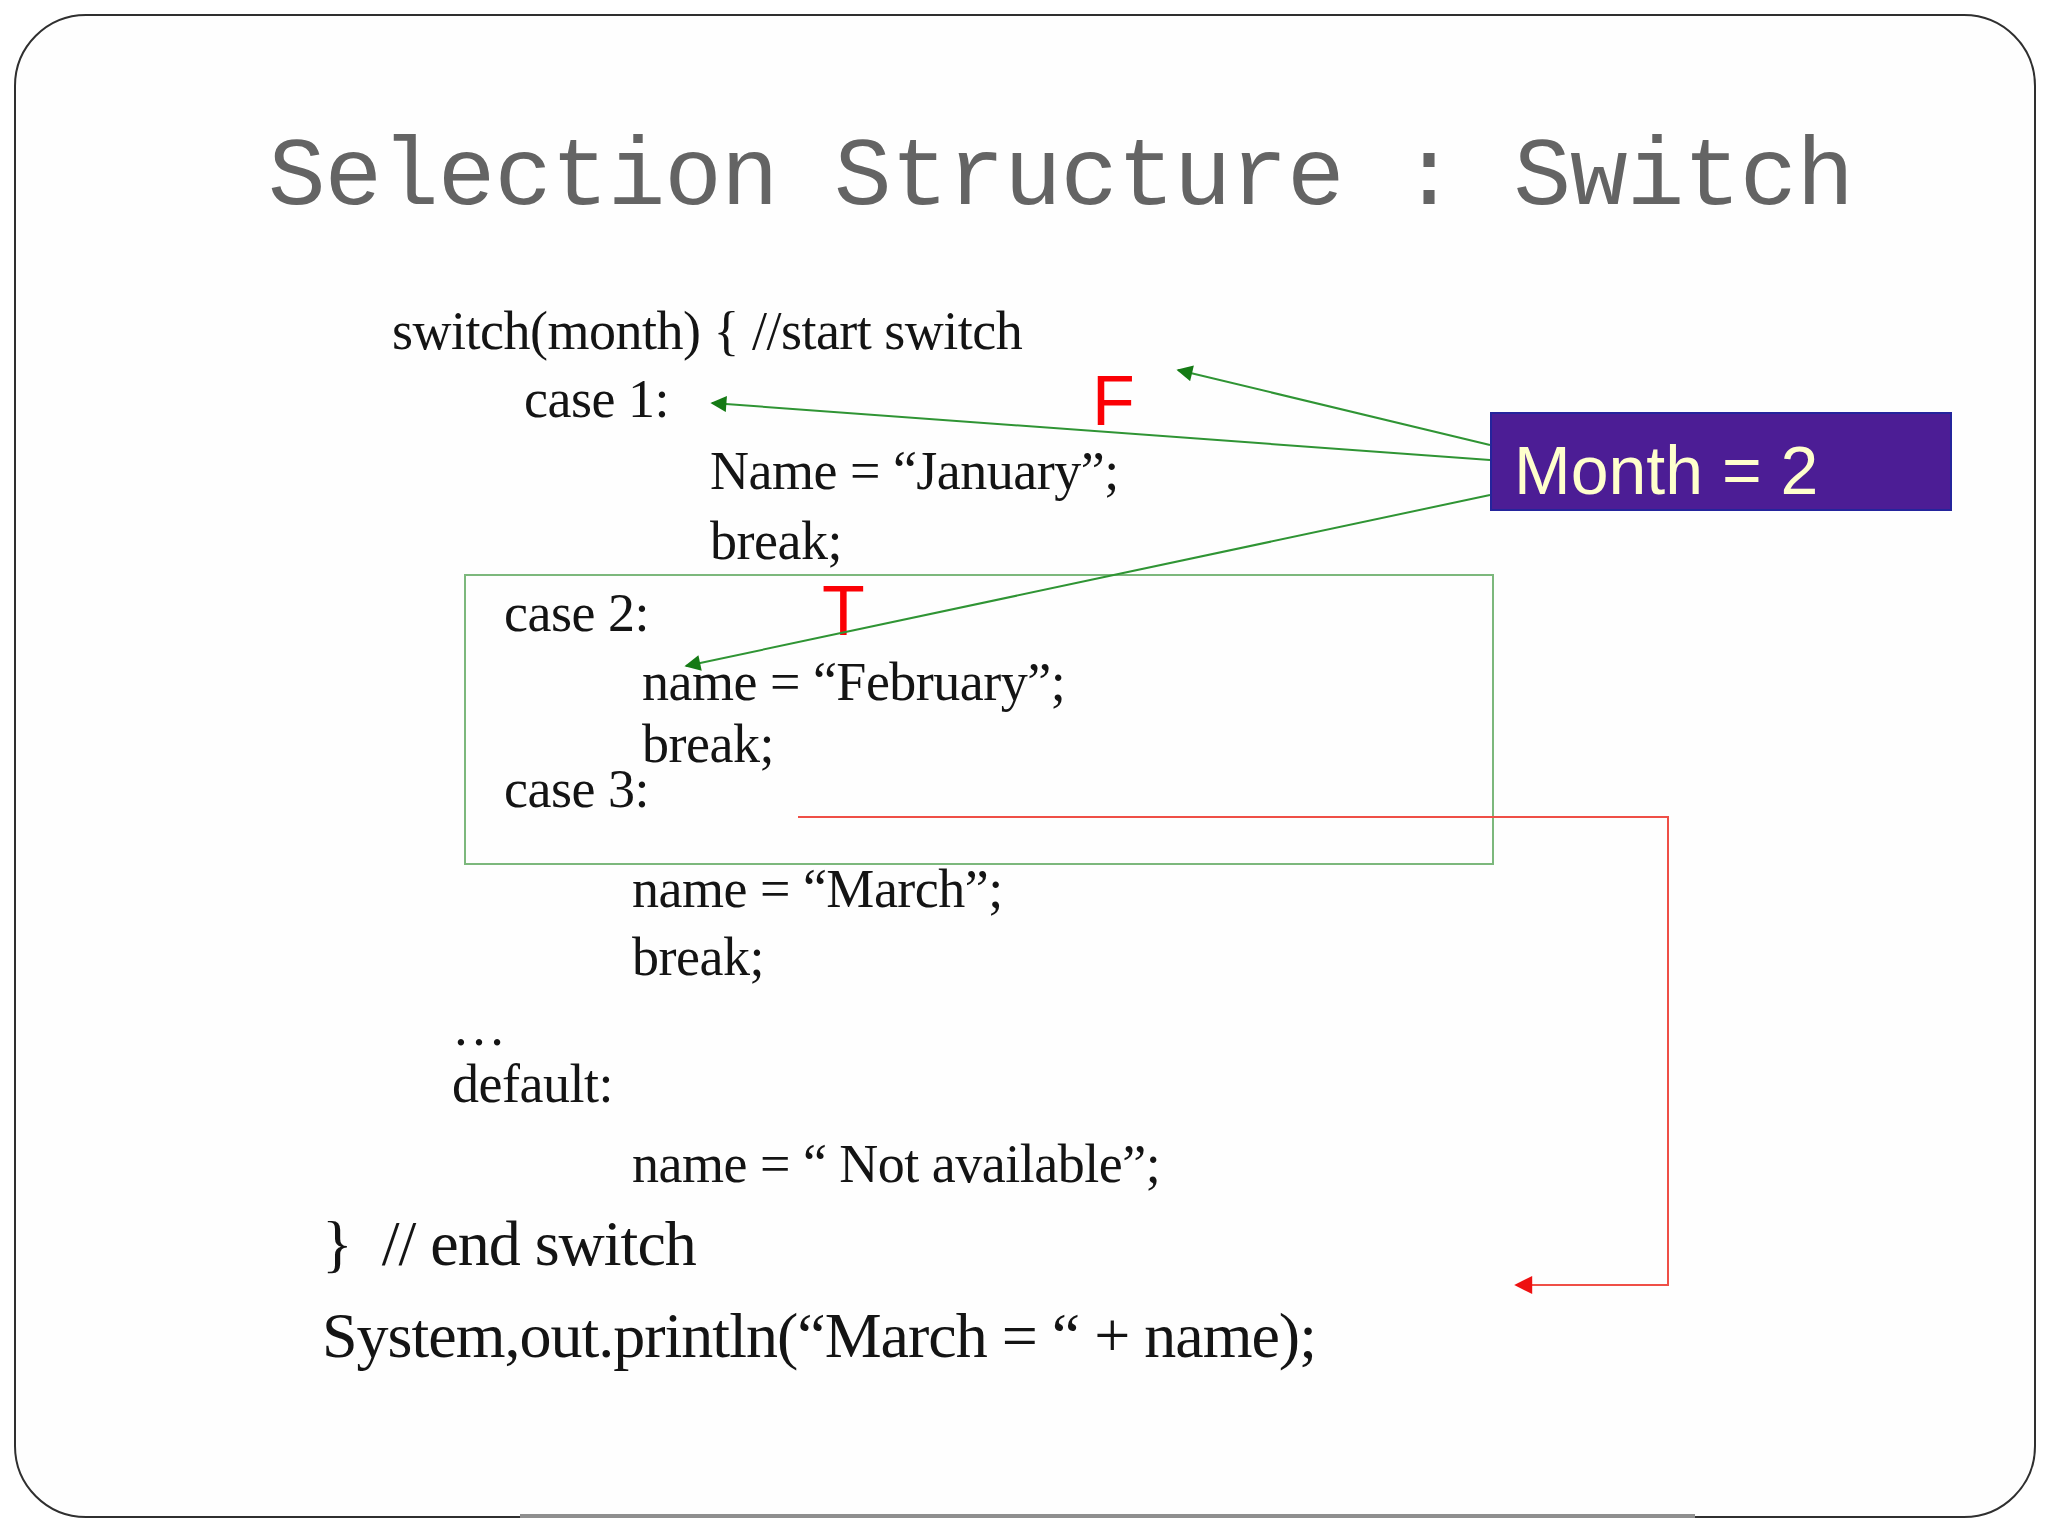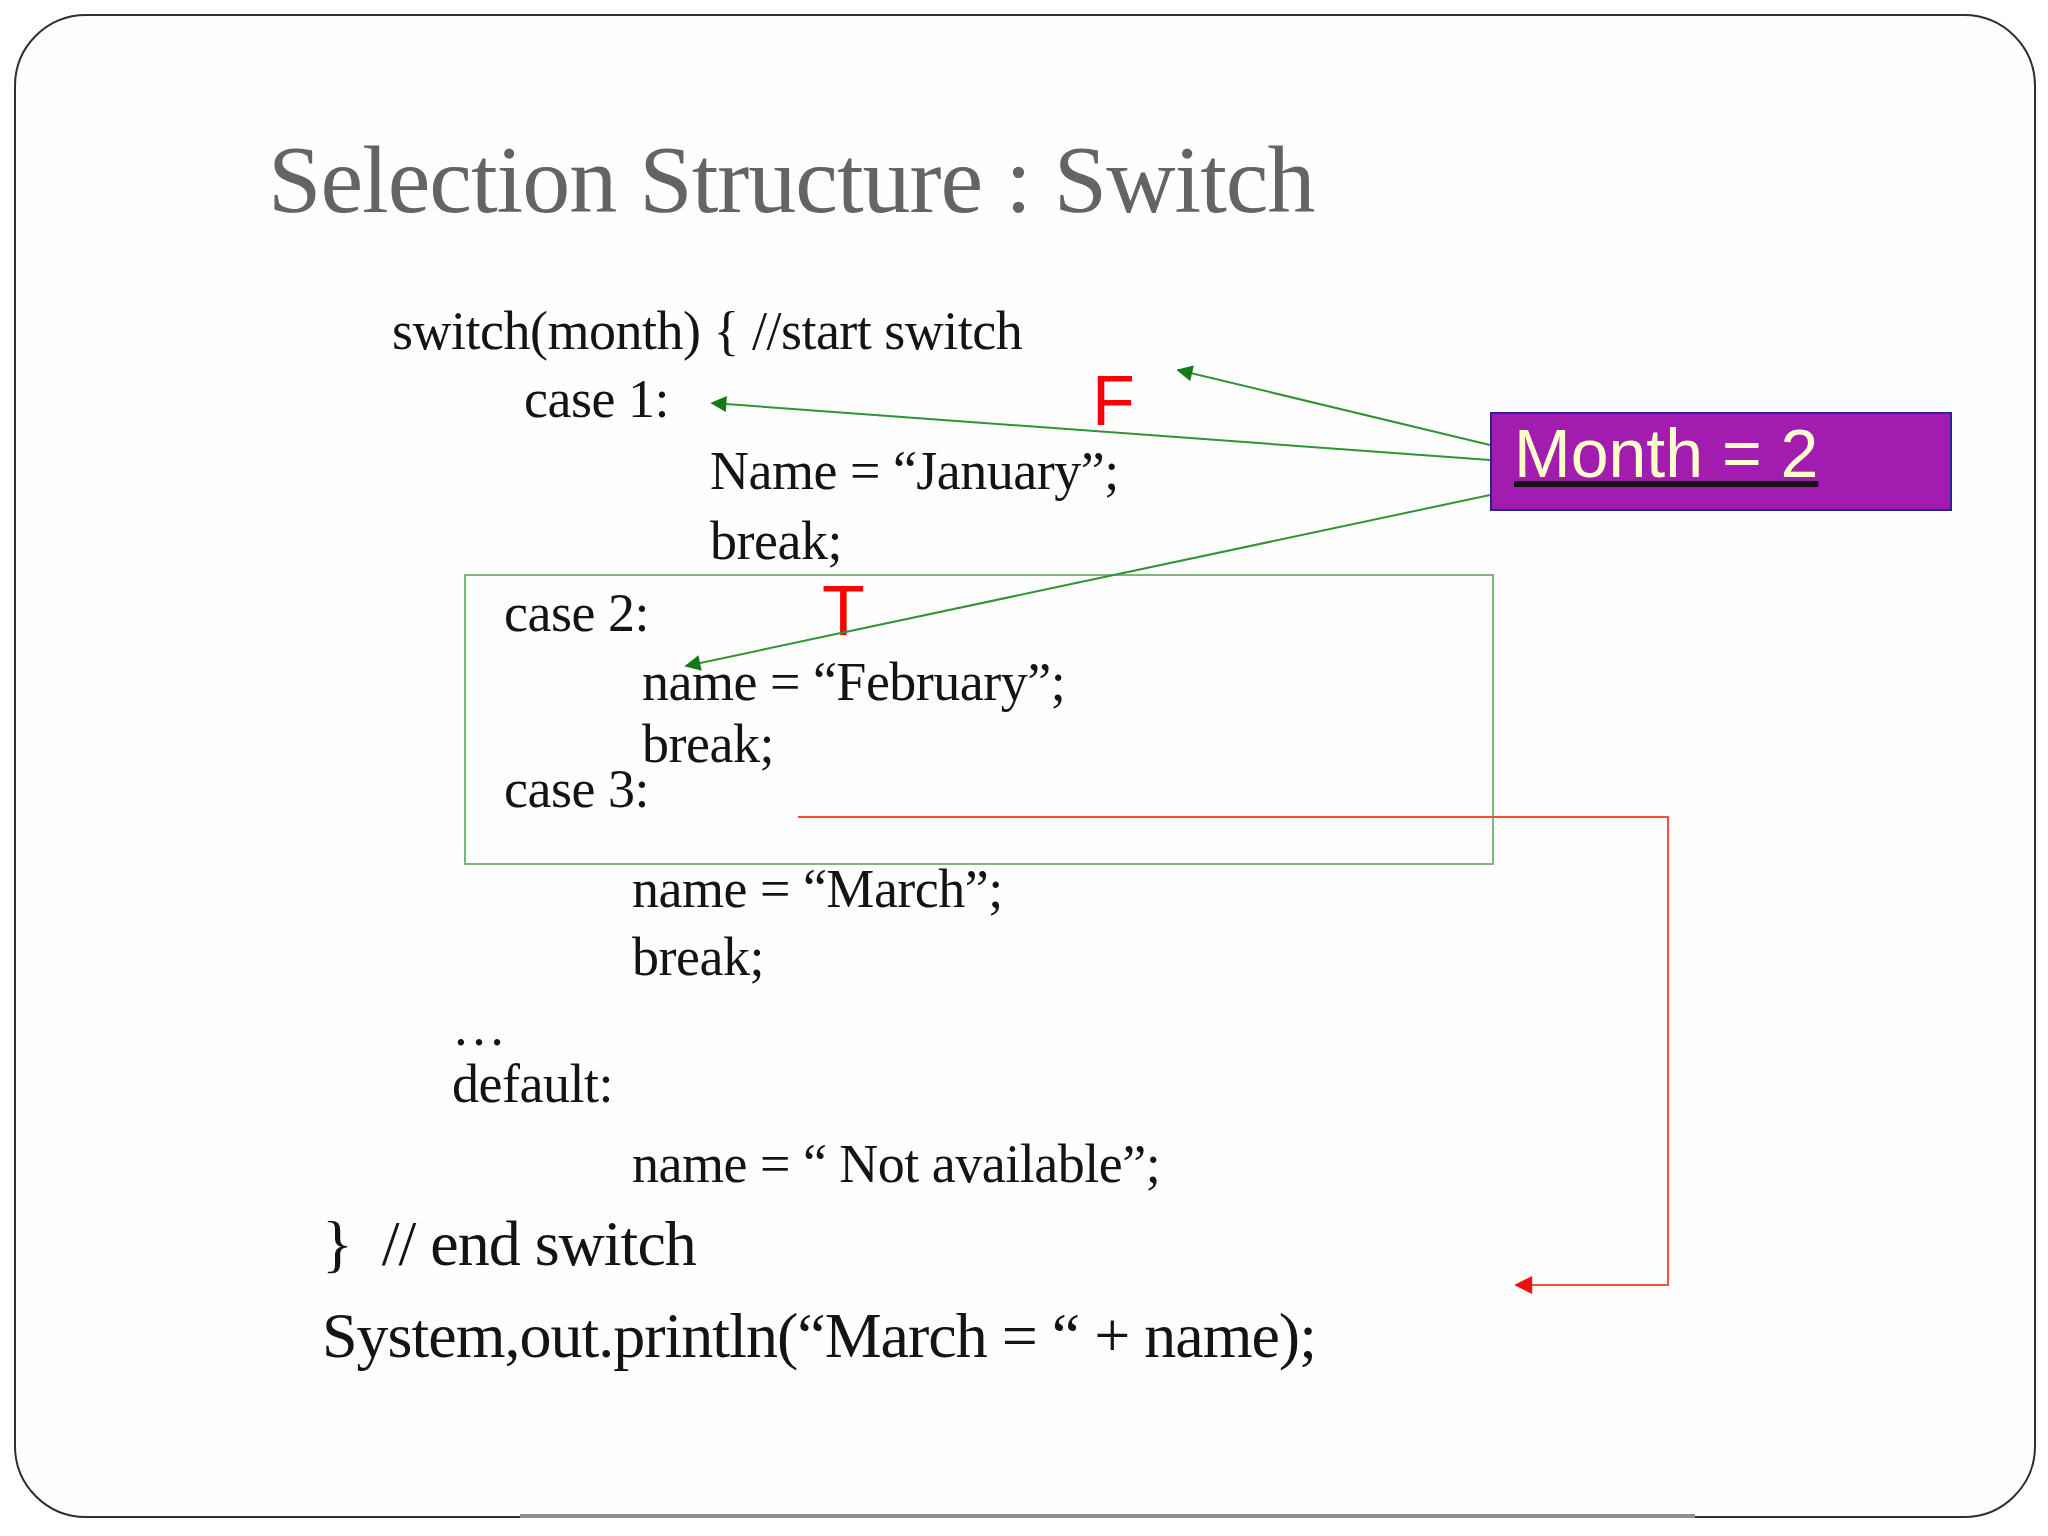--- a/index.html
+++ b/index.html
@@ -2,29 +2,29 @@
 <html><head>
 <meta charset="utf-8">
 <style>
   html,body{margin:0;padding:0;background:#ffffff;}
   body{width:2048px;height:1536px;position:relative;overflow:hidden;
        font-family:"Liberation Serif",serif;color:#141414;}
   .slide-frame{position:absolute;left:14px;top:14px;width:2018px;height:1500px;
        border:2px solid #2f2f2f;border-radius:72px;background:#fefefe;}
   .bottom-accent{position:absolute;left:520px;top:1514px;width:1175px;height:4px;
        background:#8f8f8f;}
-  .title{position:absolute;left:268px;top:124px;font-family:Liberation Serif, serif;
+  .title{position:absolute;left:268px;top:124px;font-family:Liberation Mono, monospace;
        font-size:96px;letter-spacing:-1px;color:#646464;white-space:nowrap;}
   .cl{position:absolute;font-size:54px;line-height:1.0;white-space:pre;
        letter-spacing:-0.5px;color:#141414;}
   .cl.big{font-size:64px;letter-spacing:-1px;}
   .hl-rect{position:absolute;left:464px;top:574px;width:1026px;height:287px;
        border:2px solid #7cb87c;background:transparent;}
   .month-box{position:absolute;left:1490px;top:412px;width:458px;height:95px;
-       background:#a21caf;border:2px solid #24249c;display:flex;align-items:flex-start;text-decoration:underline;}
+       background:#4c1d95;border:2px solid #24249c;display:flex;align-items:flex-end;}
   .month-box span{font-family:"Liberation Sans",sans-serif;font-size:68px;
        color:#ffffcc;padding-left:22px;white-space:nowrap;}
   .branch-label{position:absolute;font-family:"Liberation Sans",sans-serif;
        font-size:70px;line-height:1;color:#fb0005;}
   .label-f{left:1092px;top:366px;}
   .label-t{left:822px;top:576px;}
   svg.overlay{position:absolute;left:0;top:0;width:2048px;height:1536px;
        pointer-events:none;}
 </style>
 </head>

